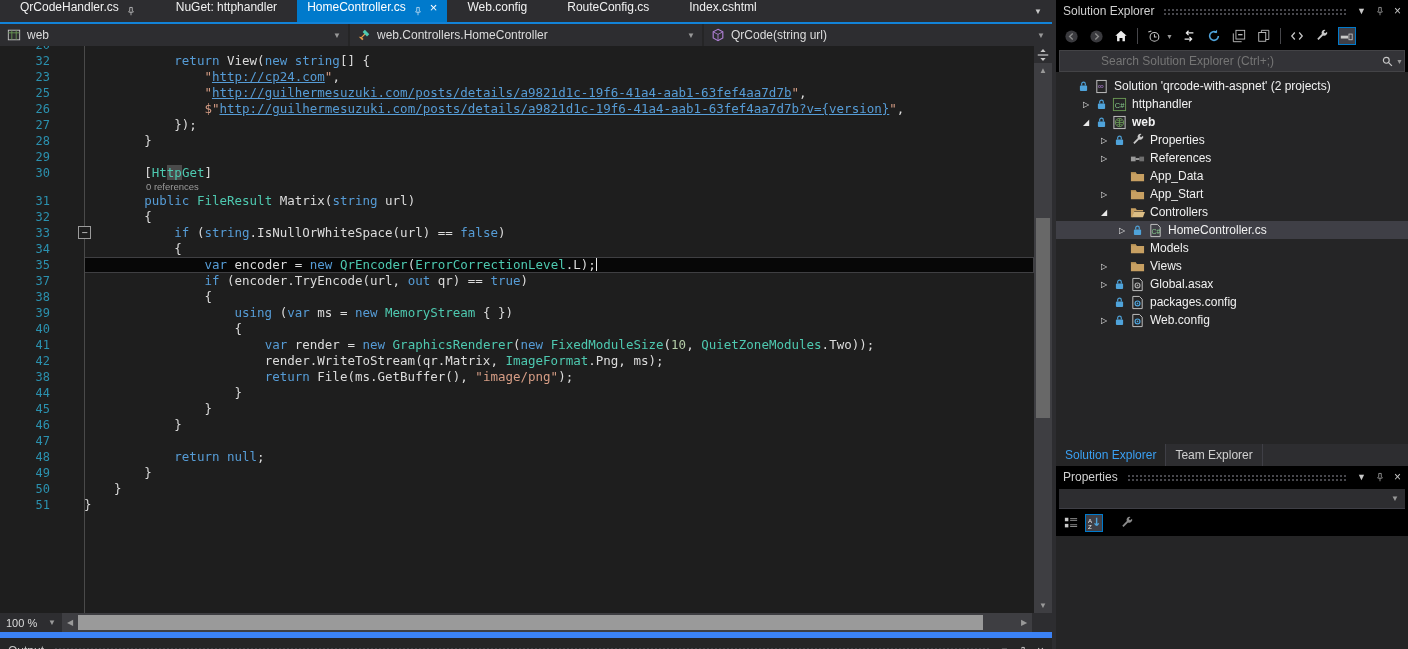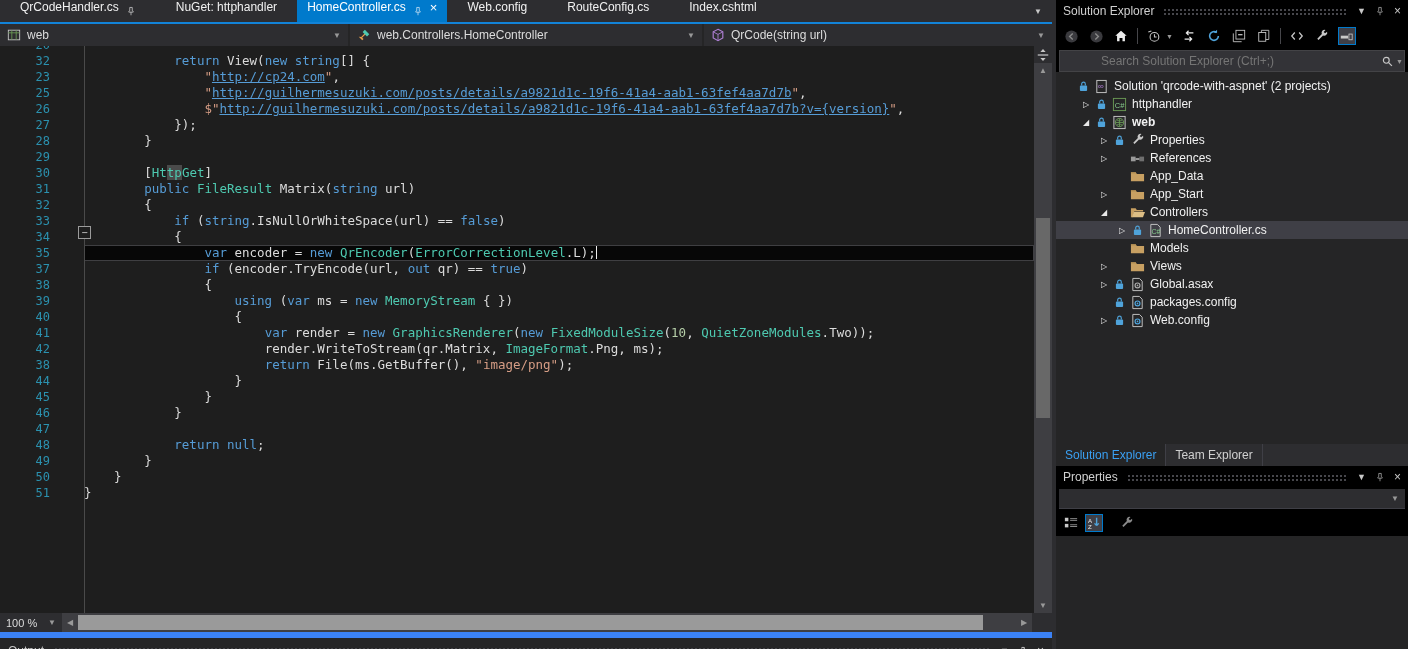--- a/index.html
+++ b/index.html
@@ -205,20 +205,25 @@
           <div class="row">
             <span class="ln">29</span>
             <span class="marg"></span>
             <div class="content"></div>
           </div>
           <div class="row">
             <span class="ln">30</span>
             <span class="marg"></span>
             <div class="content"><span class="tok-w">        </span><span class="tok-p">[</span><span class="tok-t">Ht</span><span class="tok-hl">tp</span><span class="tok-t">Get</span><span class="tok-p">]</span></div>
           </div>
+          <div class="row lensrow">
+            <span class="ln"></span>
+            <span class="marg"></span>
+            <div class="content">0 references</div>
+          </div>
           <div class="row">
             <span class="ln">31</span>
             <span class="marg"></span>
             <div class="content"><span class="tok-w">        </span><span class="tok-k">public</span><span class="tok-p"> </span><span class="tok-t">FileResult</span><span class="tok-p"> Matrix(</span><span class="tok-k">string</span><span class="tok-p"> url)</span></div>
           </div>
           <div class="row">
             <span class="ln">32</span>
             <span class="marg"></span>
             <div class="content"><span class="tok-w">        </span><span class="tok-p">{</span></div>
           </div>

